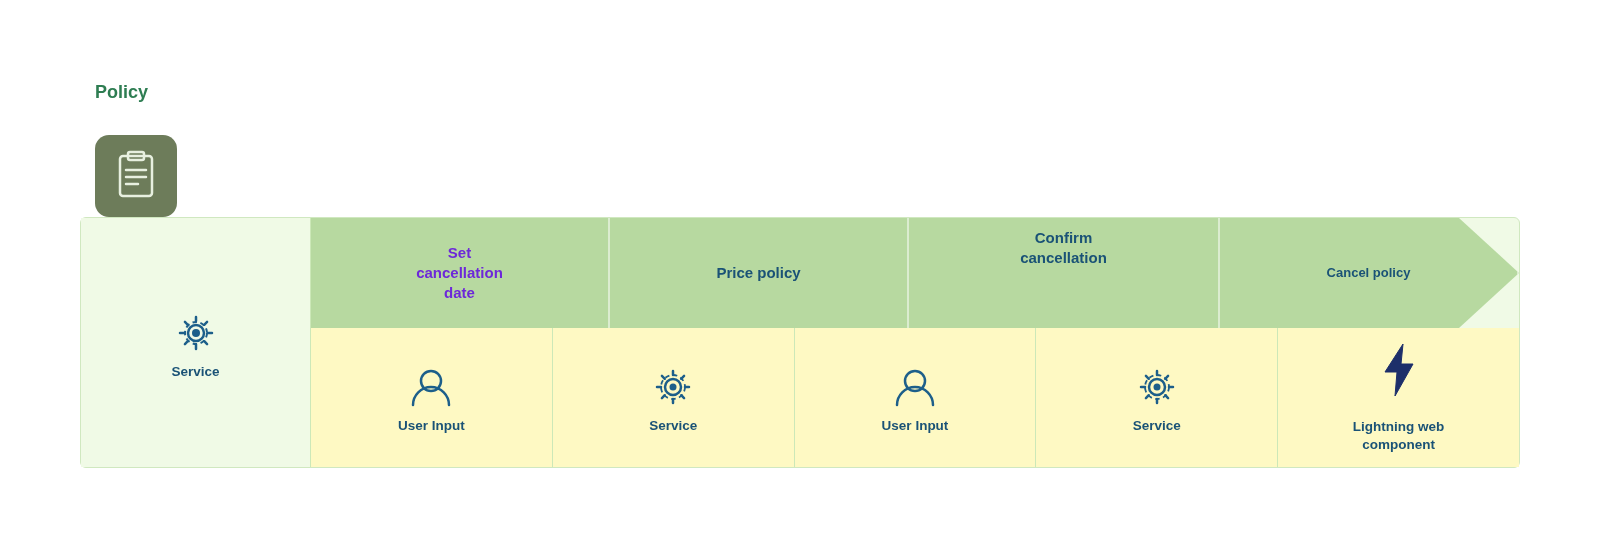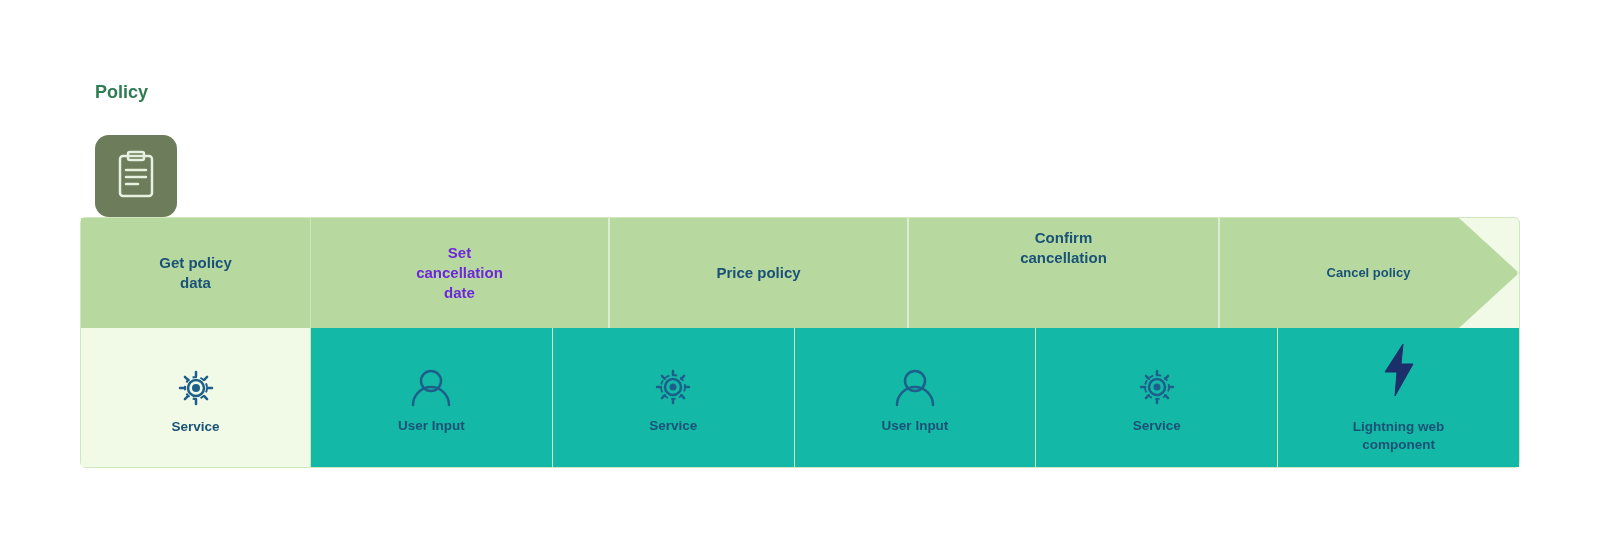--- a/index.html
+++ b/index.html
@@ -35,23 +35,20 @@
         </div>
       </div>
 
       <div style="flex:1;"></div>
     </div>
 
     <div style="display:flex; flex-direction:row; border:1.5px solid #d0e8c0; border-radius:6px; overflow:visible; margin-top:0; background:#f0fae6;">
 
       <div style="width:230px; flex-shrink:0; display:flex; flex-direction:column; border-right:1.5px solid #cce8b8;">
 
-        <div style="height:110px; background:#b7d9a0; display:flex; align-items:center; justify-content:center; padding:10px;">
-          <span style="font-weight:700; font-size:15px; color:#1a5276; text-align:center; line-height:1.35;">Get policy<br>data</span>
-        </div>
 
         <div style="flex:1; background:#f0fae6; display:flex; flex-direction:column; align-items:center; justify-content:center; padding:16px 8px 14px;">
 
           <svg width="52" height="52" viewBox="0 0 52 52" fill="none" xmlns="http://www.w3.org/2000/svg">
             <circle cx="26" cy="26" r="8" stroke="#1d5f8a" stroke-width="2.5" fill="none"></circle>
             <path d="M26 10v4M26 38v4M10 26h4M38 26h4M14.93 14.93l2.83 2.83M34.24 34.24l2.83 2.83M14.93 37.07l2.83-2.83M34.24 17.76l2.83-2.83" stroke="#1d5f8a" stroke-width="2.5" stroke-linecap="round"></path>
             <circle cx="26" cy="26" r="4" fill="#1d5f8a"></circle>
 
             <circle cx="26" cy="26" r="11" stroke="#1d5f8a" stroke-width="2" fill="none" stroke-dasharray="4.5 3.5"></circle>
           </svg>
@@ -76,21 +73,21 @@
               <span style="font-weight:700; font-size:15px; color:#1a5276; line-height:1.35;">Confirm<br>cancellation</span>
             </div>
 
             <div style="flex:1; display:flex; align-items:center; justify-content:center; text-align:center; padding:10px 6px; border-right:2px solid rgba(255,255,255,0.5);">
               <span style="font-weight:700; font-size:13px; color:#1a5276; line-height:1.35;">Cancel policy</span>
             </div>
 
           </div>
         </div>
 
-        <div style="display:flex; flex:1; background:#14b8a6;">
+        <div style="display:flex; flex:1; background:#fef9c3;">
 
           <div style="flex:1; display:flex; flex-direction:column; align-items:center; justify-content:center; padding:14px 4px; text-align:center; border-right:1.5px solid #cce8b8;">
             <svg width="52" height="52" viewBox="0 0 52 52" fill="none" xmlns="http://www.w3.org/2000/svg">
               <circle cx="26" cy="20" r="10" stroke="#1d5f8a" stroke-width="2.5" fill="none"></circle>
               <path d="M8 44c0-9.94 8.06-18 18-18s18 8.06 18 18" stroke="#1d5f8a" stroke-width="2.5" fill="none" stroke-linecap="round"></path>
             </svg>
             <span style="color:#1a5276; font-size:13.5px; font-weight:600; margin-top:4px; line-height:1.3;">User Input</span>
           </div>
 
           <div style="flex:1; display:flex; flex-direction:column; align-items:center; justify-content:center; padding:14px 4px; text-align:center; border-right:1.5px solid #cce8b8;">

